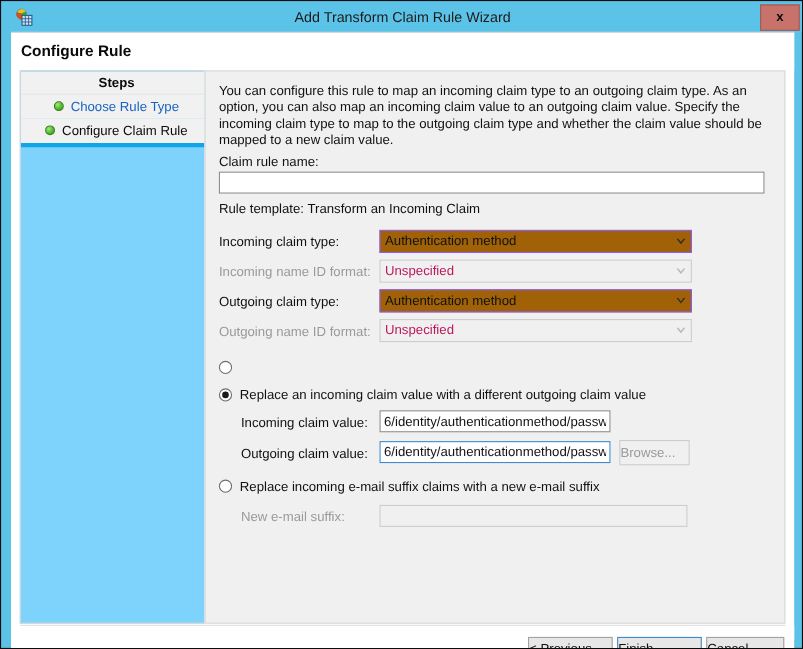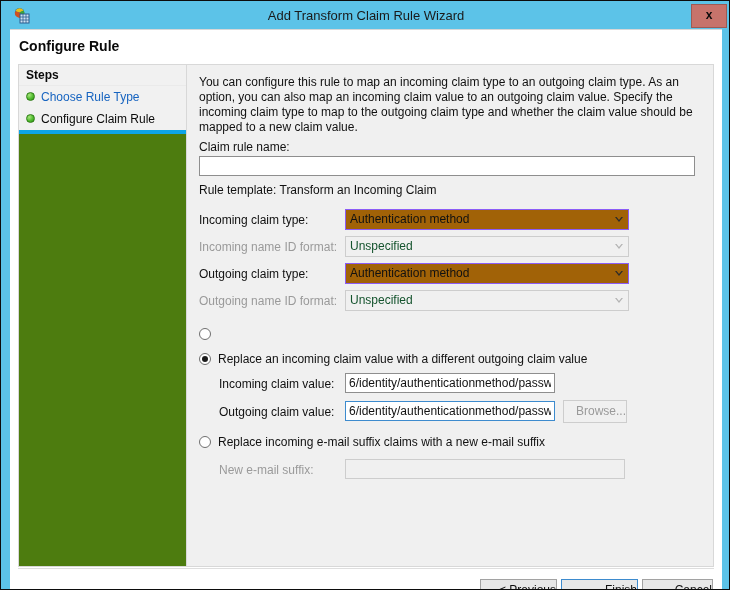--- a/index.html
+++ b/index.html
@@ -90,25 +90,26 @@
     letter-spacing: 0px;
   }
 
   
   .sidebar {
     position: absolute;
     left: 8px;
     top: 34px;
     width: 168px;
     height: 503px;
-    background: #4d7c0f;
+    background: #7dd3fc;
     border: 1px solid #d8d8d8;
     border-right: none;
     box-sizing: border-box;
     overflow: hidden;
+    text-align: center;
   }
   .steps-head {
     height: 20px;
     line-height: 20px;
     padding-left: 7px;
     background: #f1f1f1;
     font-weight: bold;
     font-size: 12px;
     color: #0a0a0a;
     border-bottom: 1px solid #eaeaea;
@@ -202,21 +203,21 @@
   }
   .combo .arrow {
     position: absolute;
     right: 0; top: 0;
     width: 18px; height: 19px;
   }
   .combo.disabled {
     background: #f0f0f0;
     border: 1px solid #cdcdcd;
   }
-  .combo.disabled .combo-text { color: #14532d; }
+  .combo.disabled .combo-text { color: #be185d; }
 
   .radio-row {
     position: absolute;
     font-size: 12px;
     color: #111111;
     white-space: nowrap;
   }
   .radio {
     display: inline-block;
     width: 12px; height: 12px;
@@ -246,21 +247,21 @@
 
   .btn {
     position: absolute;
     box-sizing: border-box;
     height: 23px;
     background: #e7e7e7;
     border: 1px solid #a2a2a2;
     font-family: "Liberation Sans", sans-serif;
     font-size: 12px;
     color: #111111;
-    text-align: right;
+    text-align: left;
     line-height: 21px;
     cursor: pointer;
   }
   .btn.default { border: 1px solid #3d8bce; }
   .btn.disabled { color: #9a9a9a; border: 1px solid #cdcdcd; background: #f0f0f0; }
 
   .footer-sep {
     position: absolute;
     left: 8px;
     top: 538px;

